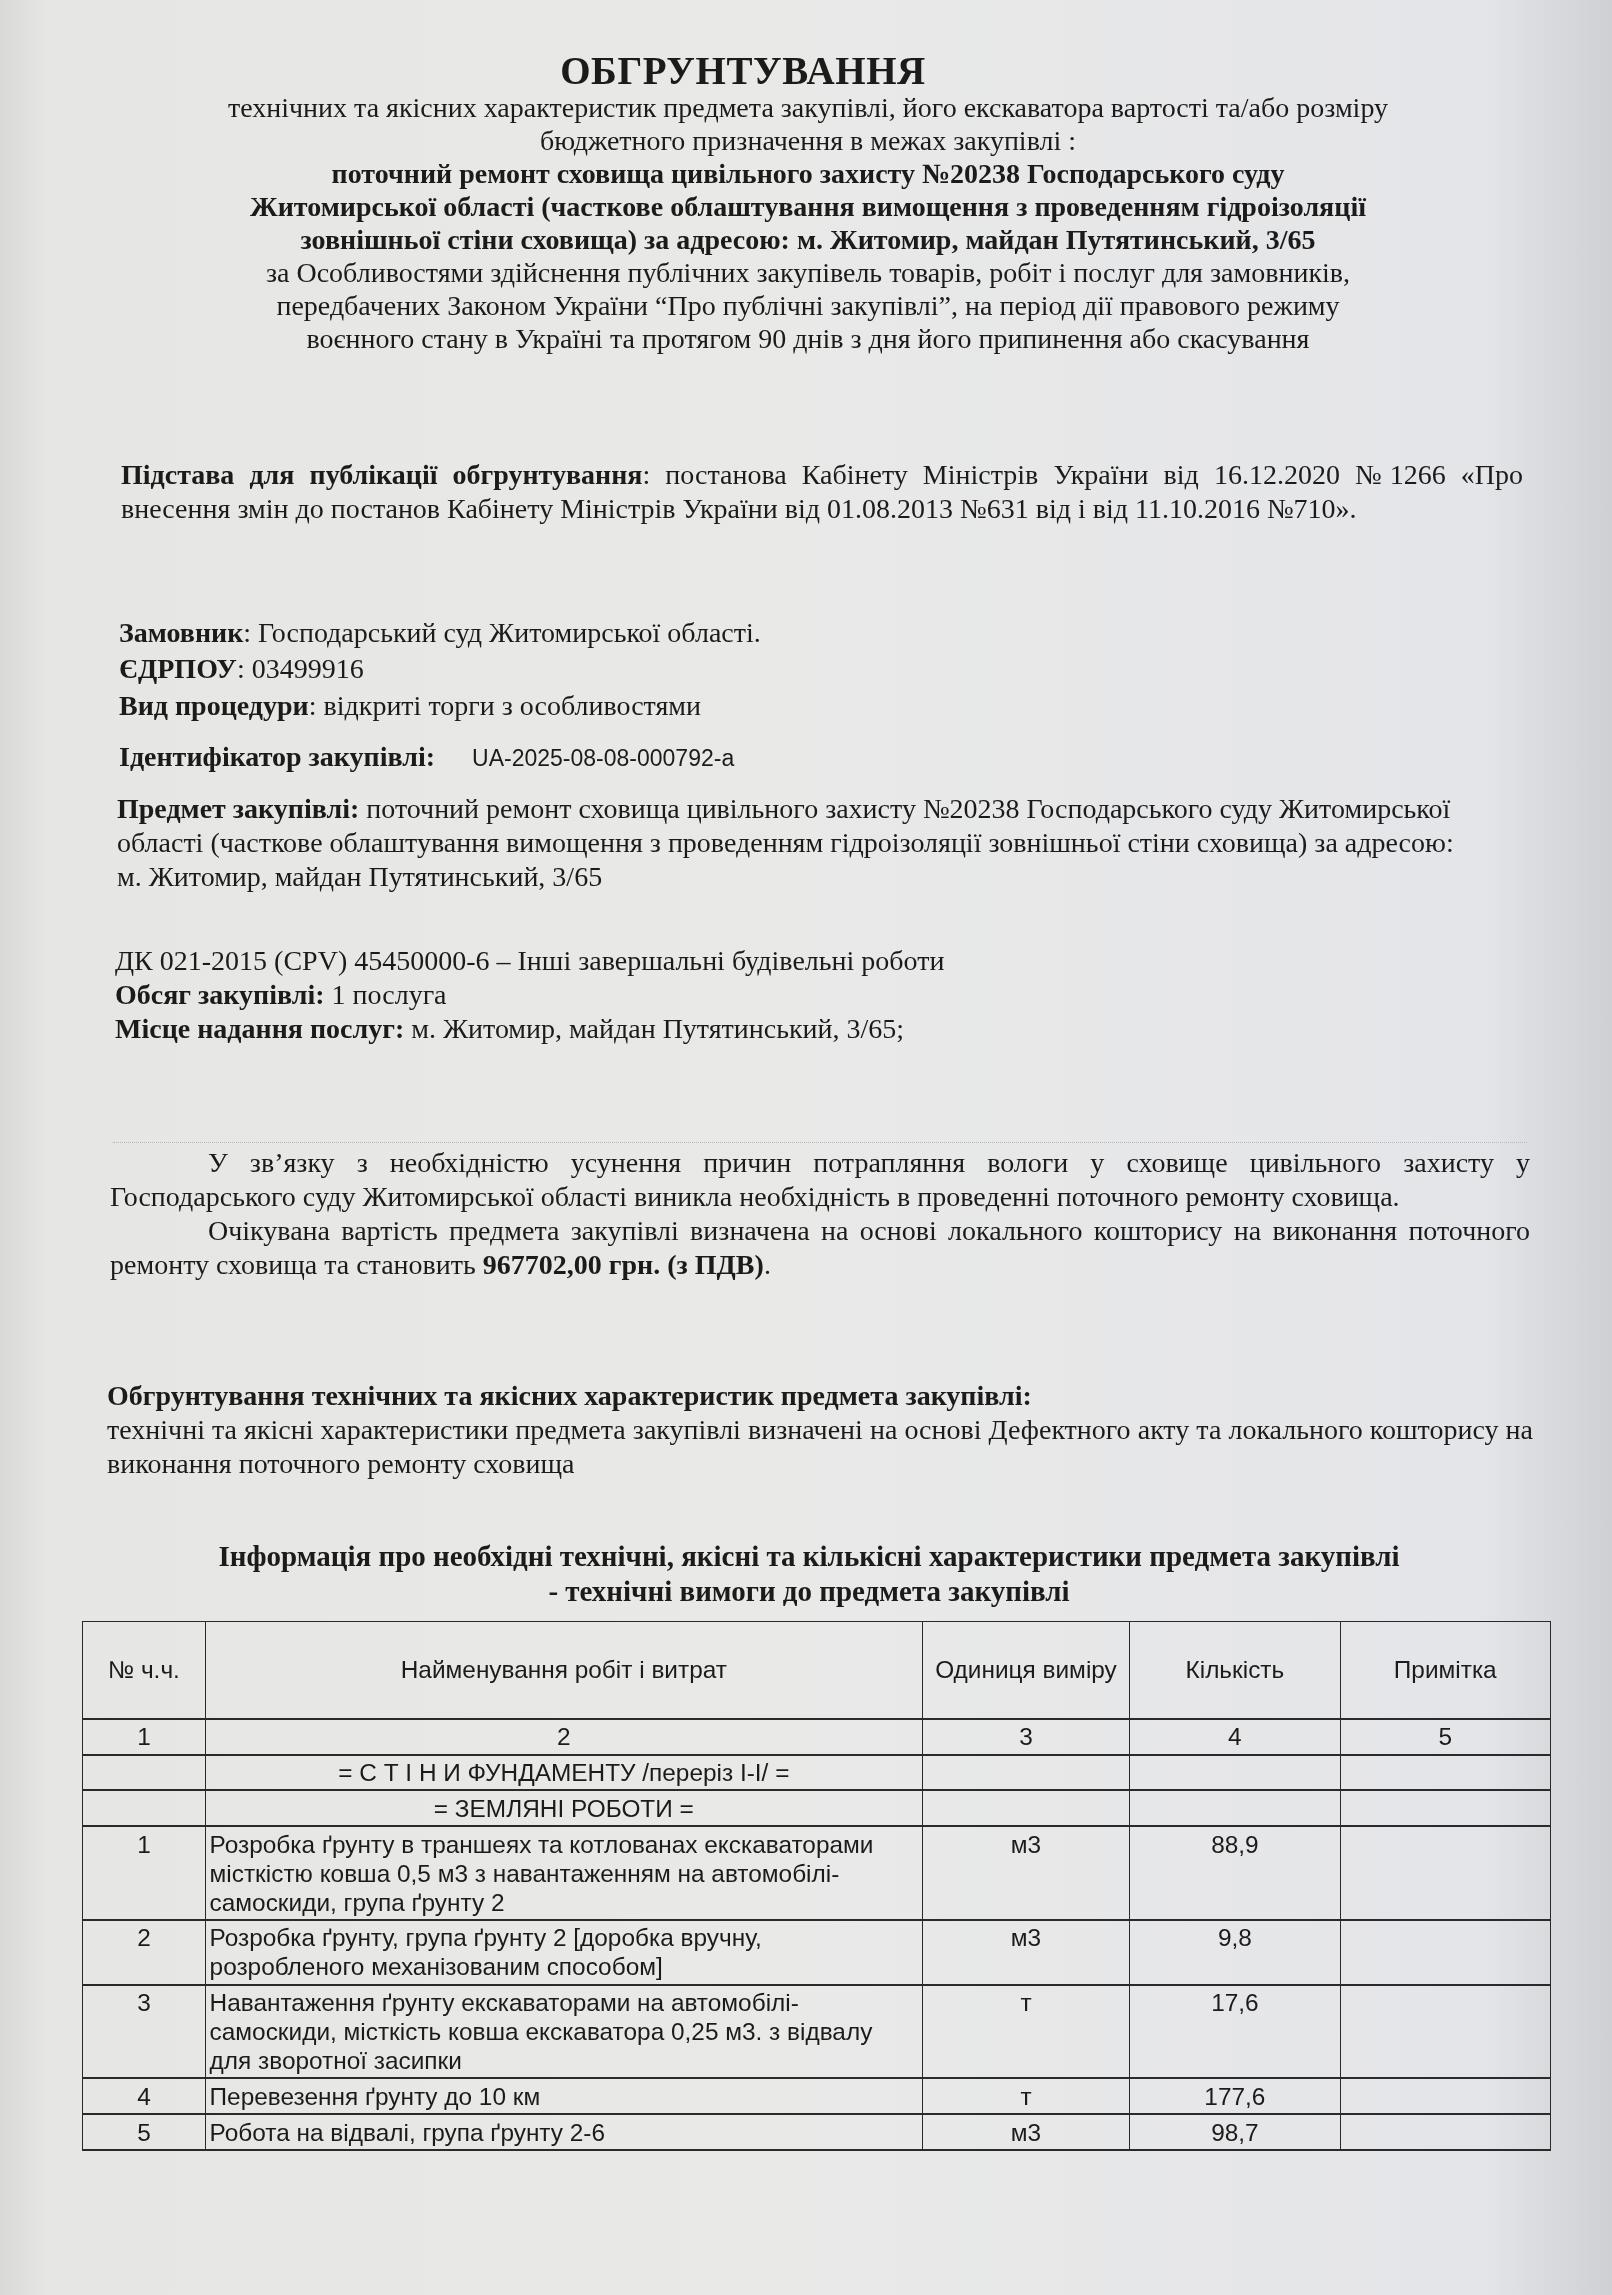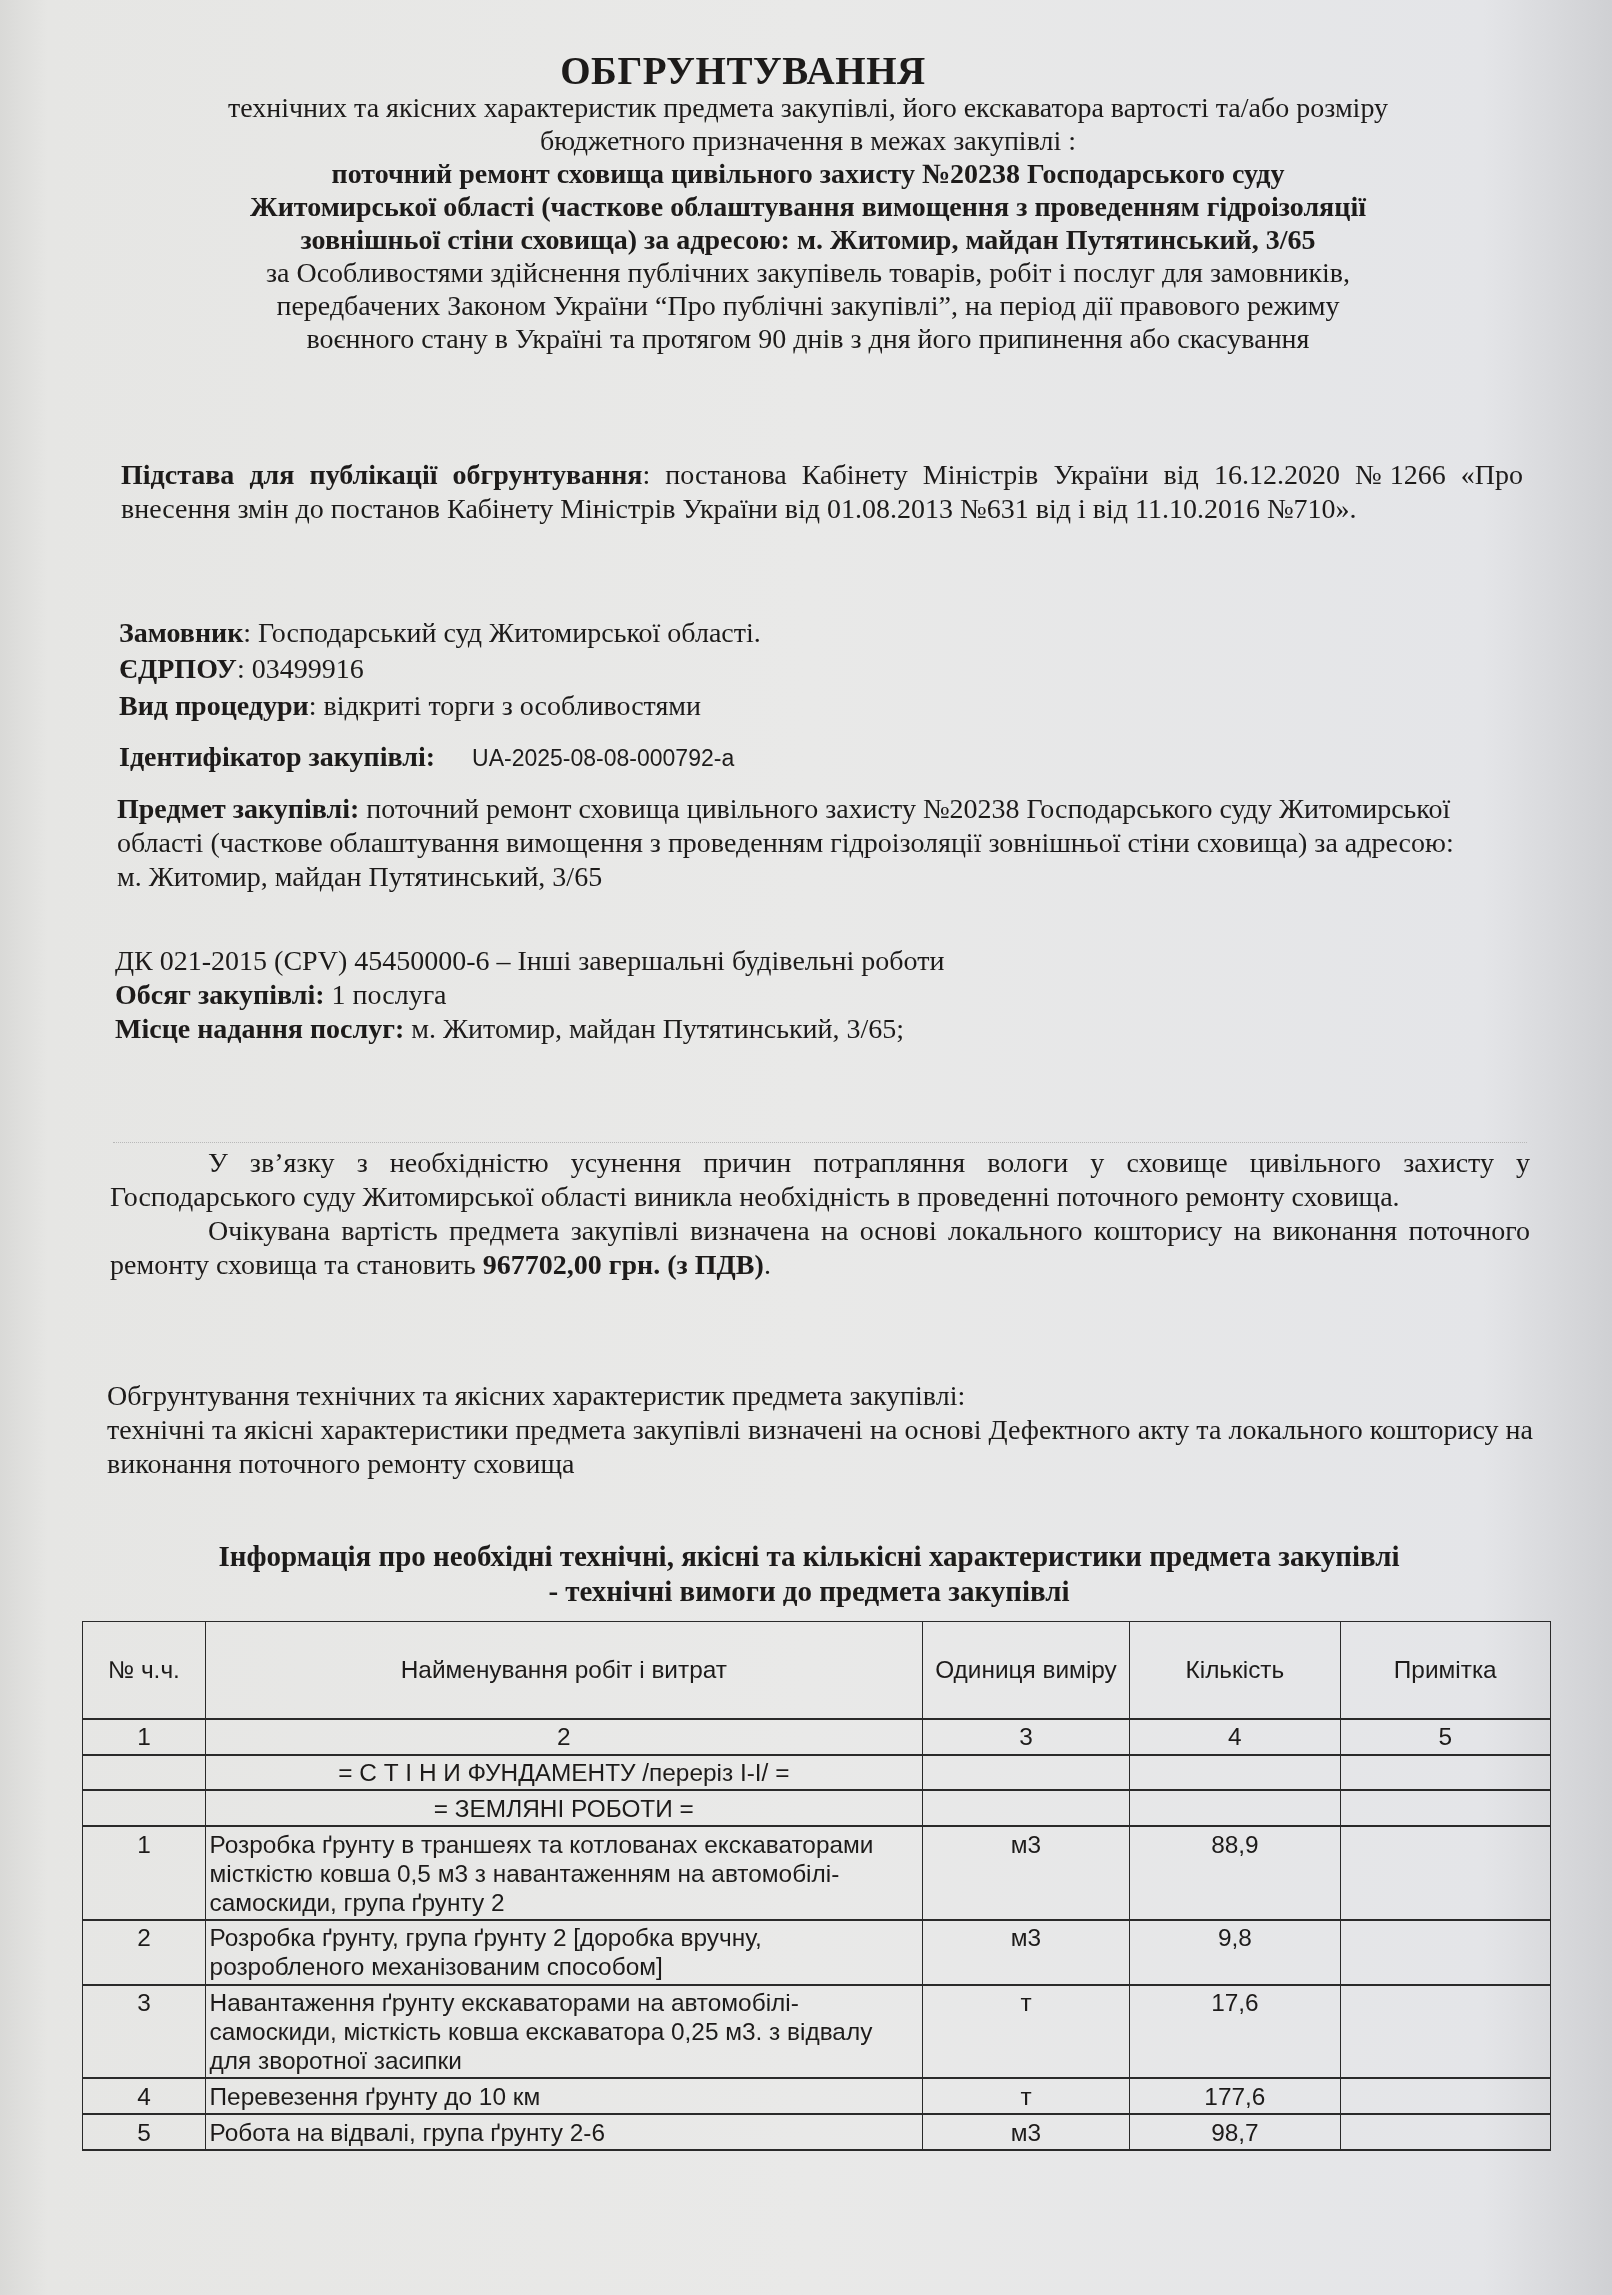--- a/index.html
+++ b/index.html
@@ -18,21 +18,21 @@
   .subtitle-block {
     position: absolute; left: 98px; top: 78px; width: 1420px;
     font-size: 28px; line-height: 33px; text-align: center;
   }
   .subtitle-block .b { font-weight: bold; }
   .section { position: absolute; left: 119px; width: 1408px; font-size: 28px; line-height: 34px; }
   .label { font-weight: bold; }
   .mono-id { font-family: "Liberation Sans", "DejaVu Sans", sans-serif; font-size: 23px; margin-left: 37px; }
   .justify { text-align: justify; text-align-last: left; }
   .indent { text-indent: 98px; }
-  .h-sub { font-weight: normal; }
+  .h-sub { font-weight: bold; }
   .divider { position: absolute; left: 113px; top: 1142px; width: 1414px; border-top: 1.2px dotted #b8b8b8; }
   .table-title {
     position: absolute; left: 96px; top: 1539px; width: 1426px;
     font-size: 29px; line-height: 35px; font-weight: bold; text-align: center;
   }
   table.spec {
     position: absolute; left: 82px; top: 1621px; width: 1469px;
     border-collapse: collapse;
     font-family: "Liberation Sans", "DejaVu Sans", sans-serif; font-size: 24.4px; line-height: 29px;
   }

